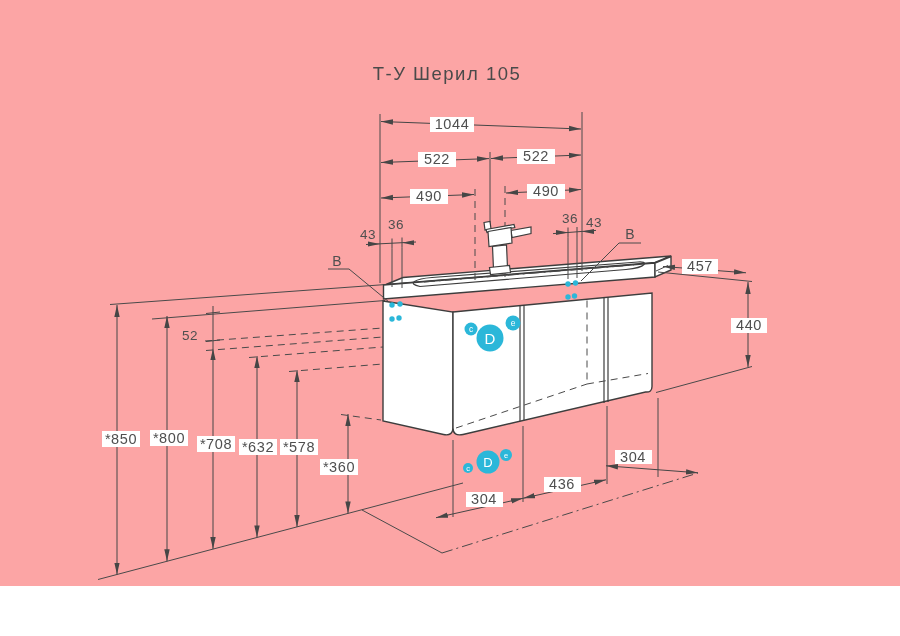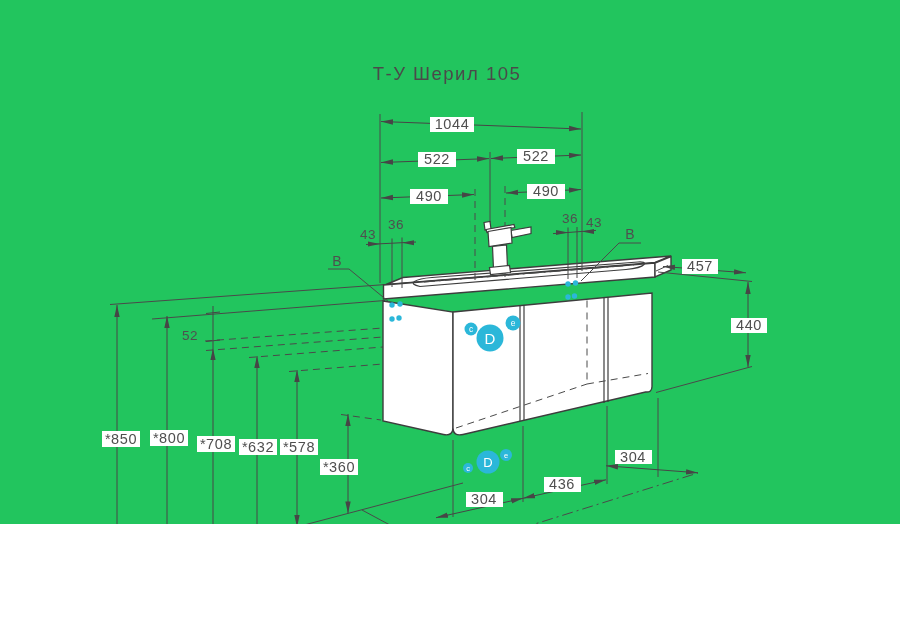--- a/index.html
+++ b/index.html
@@ -1,16 +1,16 @@
 <!DOCTYPE html>
 <html><head>
 <meta charset="utf-8">
 <style>
   html,body{margin:0;padding:0;background:#fff;}
-  #stage{position:relative;width:900px;height:524px;background:#22c55e;overflow:hidden;
+  #stage{position:relative;width:900px;height:586px;background:#fca5a5;overflow:hidden;
          font-family:"Liberation Sans",sans-serif;}
   svg text{font-family:"Liberation Sans",sans-serif;fill:#4f4f4f;}
   .title{font-size:18.5px;letter-spacing:1.5px;text-anchor:middle;fill:#4a4a4a;}
   .lbl{font-size:14.5px;letter-spacing:.6px;text-anchor:middle;}
   .lbs{font-size:13.5px;letter-spacing:.4px;text-anchor:middle;}
   .blb{font-size:14px;text-anchor:middle;}
   .wt{fill:#fff;text-anchor:middle;}
   .dim{stroke:#464646;stroke-width:1;fill:none;}
   .thin{stroke:#4a4a4a;stroke-width:1;fill:none;}
   .obj{stroke:#3d3d3d;stroke-width:1.4;fill:#fff;}

